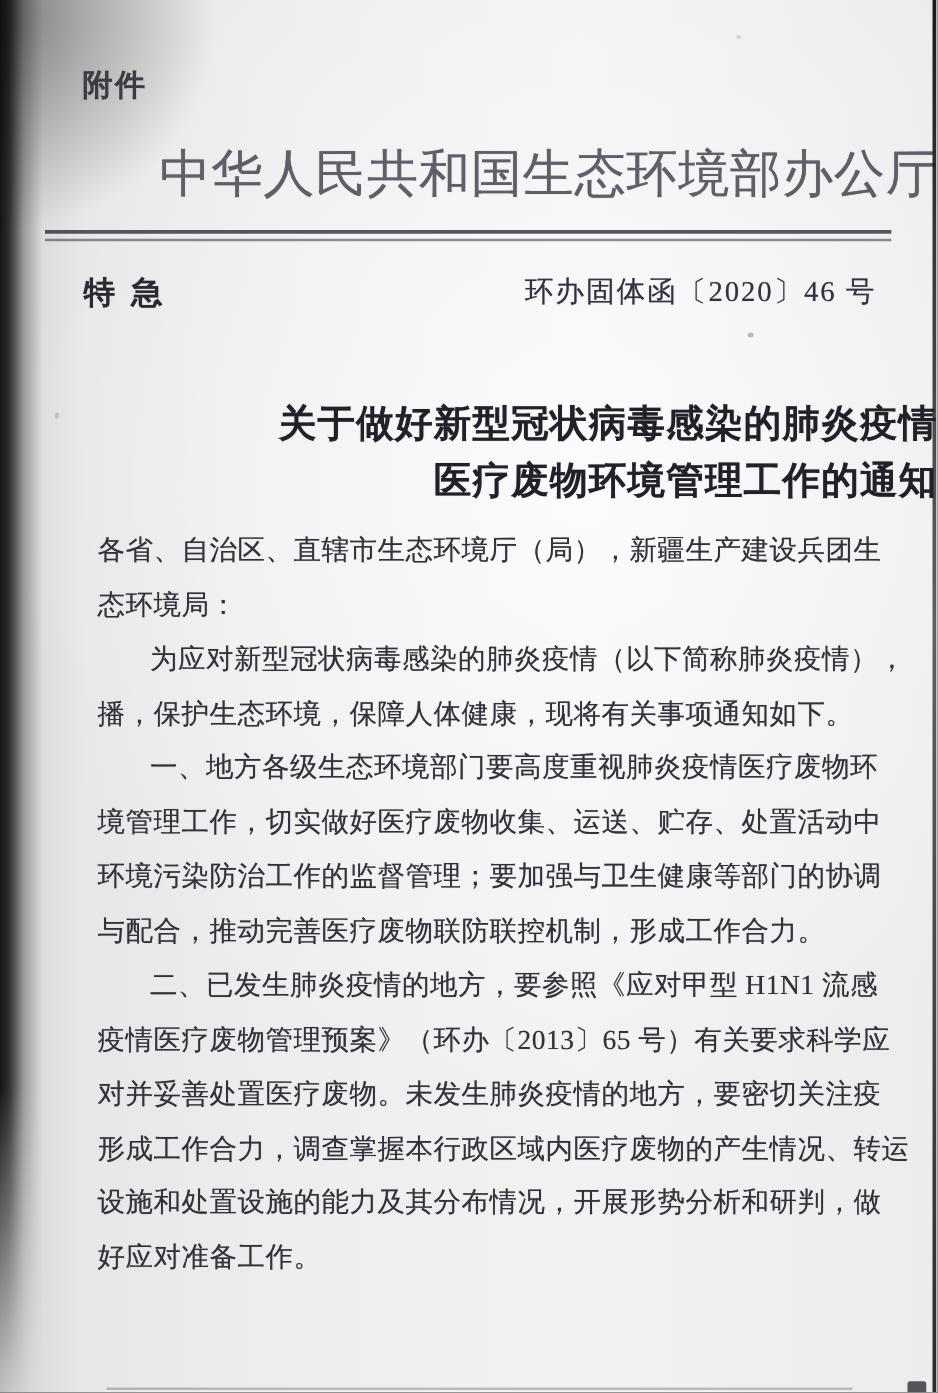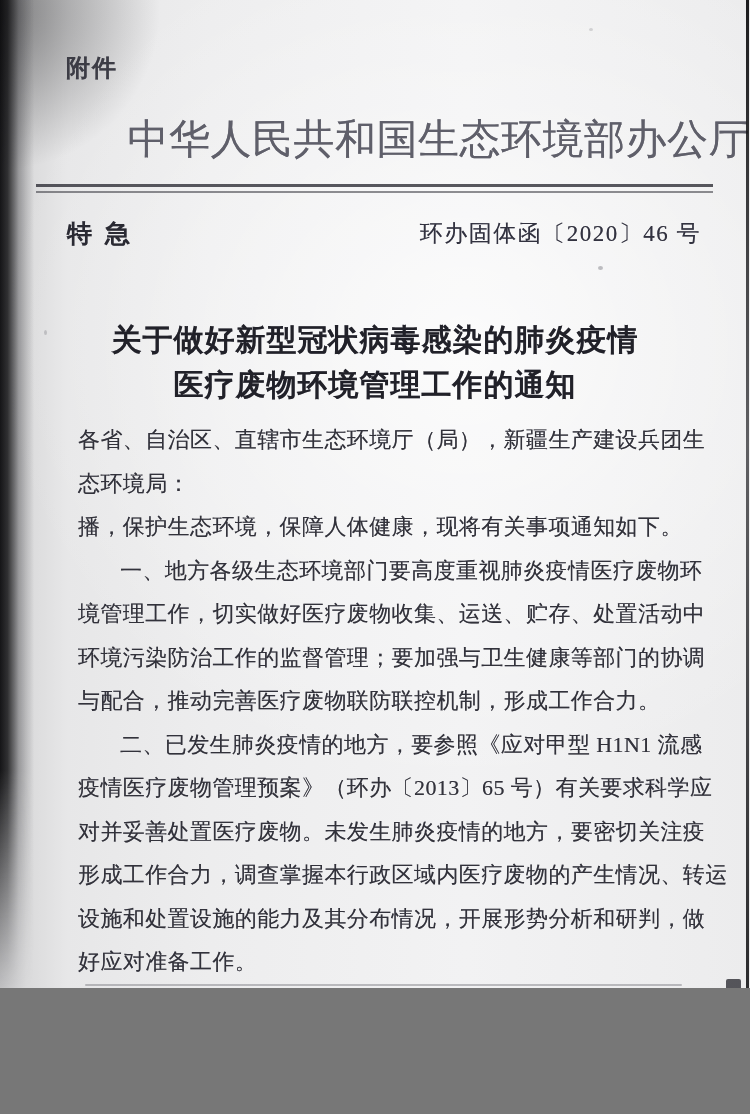--- a/index.html
+++ b/index.html
@@ -1,19 +1,19 @@
 <!DOCTYPE html>
 <html><head>
 <meta charset="utf-8">
 <style>
   html, body { margin: 0; padding: 0; background: #777; }
   .page {
     position: relative;
     width: 750px;
-    height: 988px;
+    height: 1114px;
     overflow: hidden;
     font-family: "Liberation Serif", serif;
     background:
       radial-gradient(circle at 0% 1%, rgba(10,10,12,0.45), rgba(10,10,12,0) 13%),
       radial-gradient(ellipse 62% 45% at 62% 35%, rgba(255,255,255,0.7), rgba(255,255,255,0) 100%),
       linear-gradient(90deg, #c0c0c2 0%, #dadadb 3.5%, #e7e7e8 9%, #ededee 28%, #f2f2f3 62%, #ececed 100%);
     text-shadow: 0 0 0.6px rgba(55,55,65,0.55);
   }
 
   
@@ -71,21 +71,21 @@
   }
   .docnum {
     font-family: "Liberation Serif", serif;
     font-size: 23px; letter-spacing: 1.5px;
     color: #323240;
   }
 
   
   .title {
     position: absolute; left: 0; right: 0; top: 317px;
-    text-align: center;
+    text-align: right;
     font-family: "Liberation Sans", sans-serif;
     font-weight: 700; font-size: 30px; line-height: 45px; letter-spacing: 1px;
     color: #212129;
   }
 
   
   .body {
     position: absolute; left: 78px; top: 418px; width: 648px;
     font-family: "Liberation Serif", serif;
     font-size: 22px; color: #32323b; letter-spacing: 0.4px;
@@ -110,20 +110,21 @@
   </div>
 
   <div class="title">
     <div>关于做好新型冠状病毒感染的肺炎疫情</div>
     <div>医疗废物环境管理工作的通知</div>
   </div>
 
   <div class="body">
       <div class="line">各省、自治区、直辖市生态环境厅（局），新疆生产建设兵团生</div>
       <div class="line">态环境局：</div>
+      <div class="line indent">为应对新型冠状病毒感染的肺炎疫情（以下简称肺炎疫情），</div>
       <div class="line">播，保护生态环境，保障人体健康，现将有关事项通知如下。</div>
       <div class="line indent">一、地方各级生态环境部门要高度重视肺炎疫情医疗废物环</div>
       <div class="line">境管理工作，切实做好医疗废物收集、运送、贮存、处置活动中</div>
       <div class="line">环境污染防治工作的监督管理；要加强与卫生健康等部门的协调</div>
       <div class="line">与配合，推动完善医疗废物联防联控机制，形成工作合力。</div>
       <div class="line indent">二、已发生肺炎疫情的地方，要参照《应对甲型 H1N1 流感</div>
       <div class="line">疫情医疗废物管理预案》（环办〔2013〕65 号）有关要求科学应</div>
       <div class="line">对并妥善处置医疗废物。未发生肺炎疫情的地方，要密切关注疫</div>
       <div class="line">形成工作合力，调查掌握本行政区域内医疗废物的产生情况、转运</div>
       <div class="line">设施和处置设施的能力及其分布情况，开展形势分析和研判，做</div>

